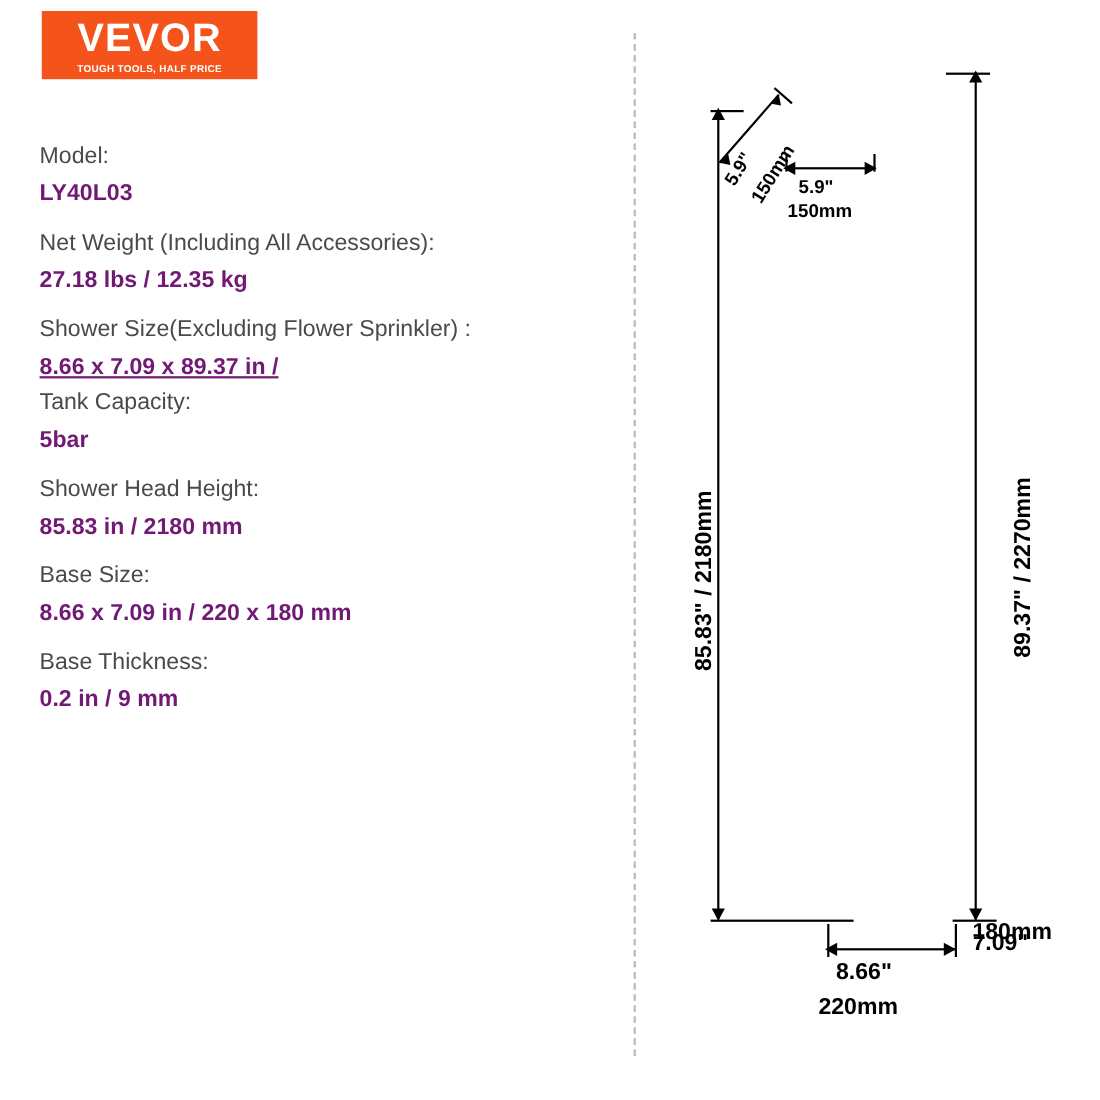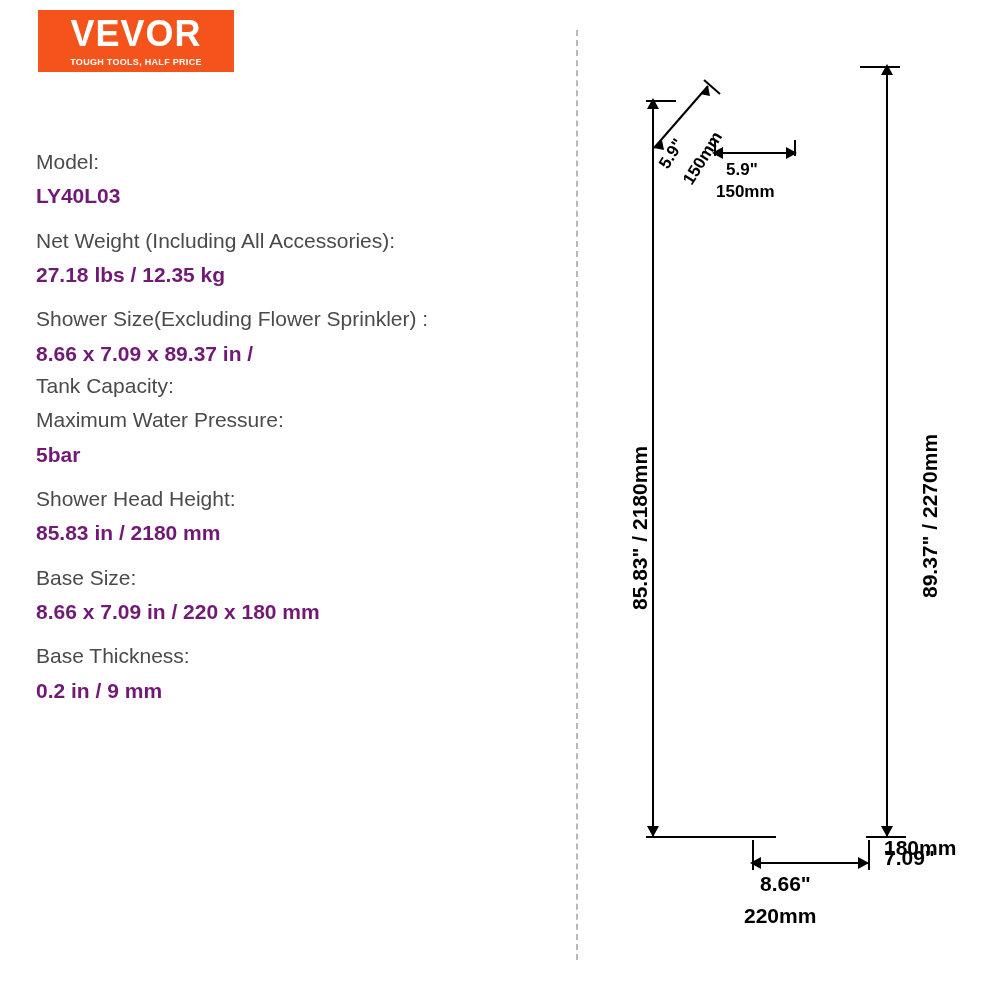--- a/index.html
+++ b/index.html
@@ -49,21 +49,20 @@
     letter-spacing: 0.3px;
     margin-top: 5px;
   }
 
   
   .specs {
     position: absolute;
     left: 36px;
     top: 128px;
     width: 500px;
-    margin-top: 20px;
   }
   .spec-label {
     font-size: 21px;
     color: #4a4a4a;
     margin: 0 0 6px 0;
     line-height: 1.35;
     font-weight: normal;
   }
   .spec-value {
     font-size: 21px;
@@ -173,25 +172,24 @@
   </div>
 
   <div class="specs">
     <p class="spec-label">Model:</p>
     <p class="spec-value">LY40L03</p>
 
     <p class="spec-label">Net Weight (Including All Accessories):</p>
     <p class="spec-value">27.18 lbs / 12.35 kg</p>
 
     <p class="spec-label">Shower Size(Excluding Flower Sprinkler) :</p>
-    <p class="spec-value" style="margin-bottom:4px;">8.66 x 7.09 x 89.37 in /</p>
+    <p class="spec-value" style="margin-bottom:4px;text-decoration:underline;">8.66 x 7.09 x 89.37 in /</p>
 
     <p class="spec-label">Tank Capacity:</p>
 
-    <p class="spec-label">Maximum Water Pressure:</p>
     <p class="spec-value">5bar</p>
 
     <p class="spec-label">Shower Head Height:</p>
     <p class="spec-value">85.83 in / 2180 mm</p>
 
     <p class="spec-label">Base Size:</p>
     <p class="spec-value">8.66 x 7.09 in / 220 x 180 mm</p>
 
     <p class="spec-label">Base Thickness:</p>
     <p class="spec-value">0.2 in / 9 mm</p>

